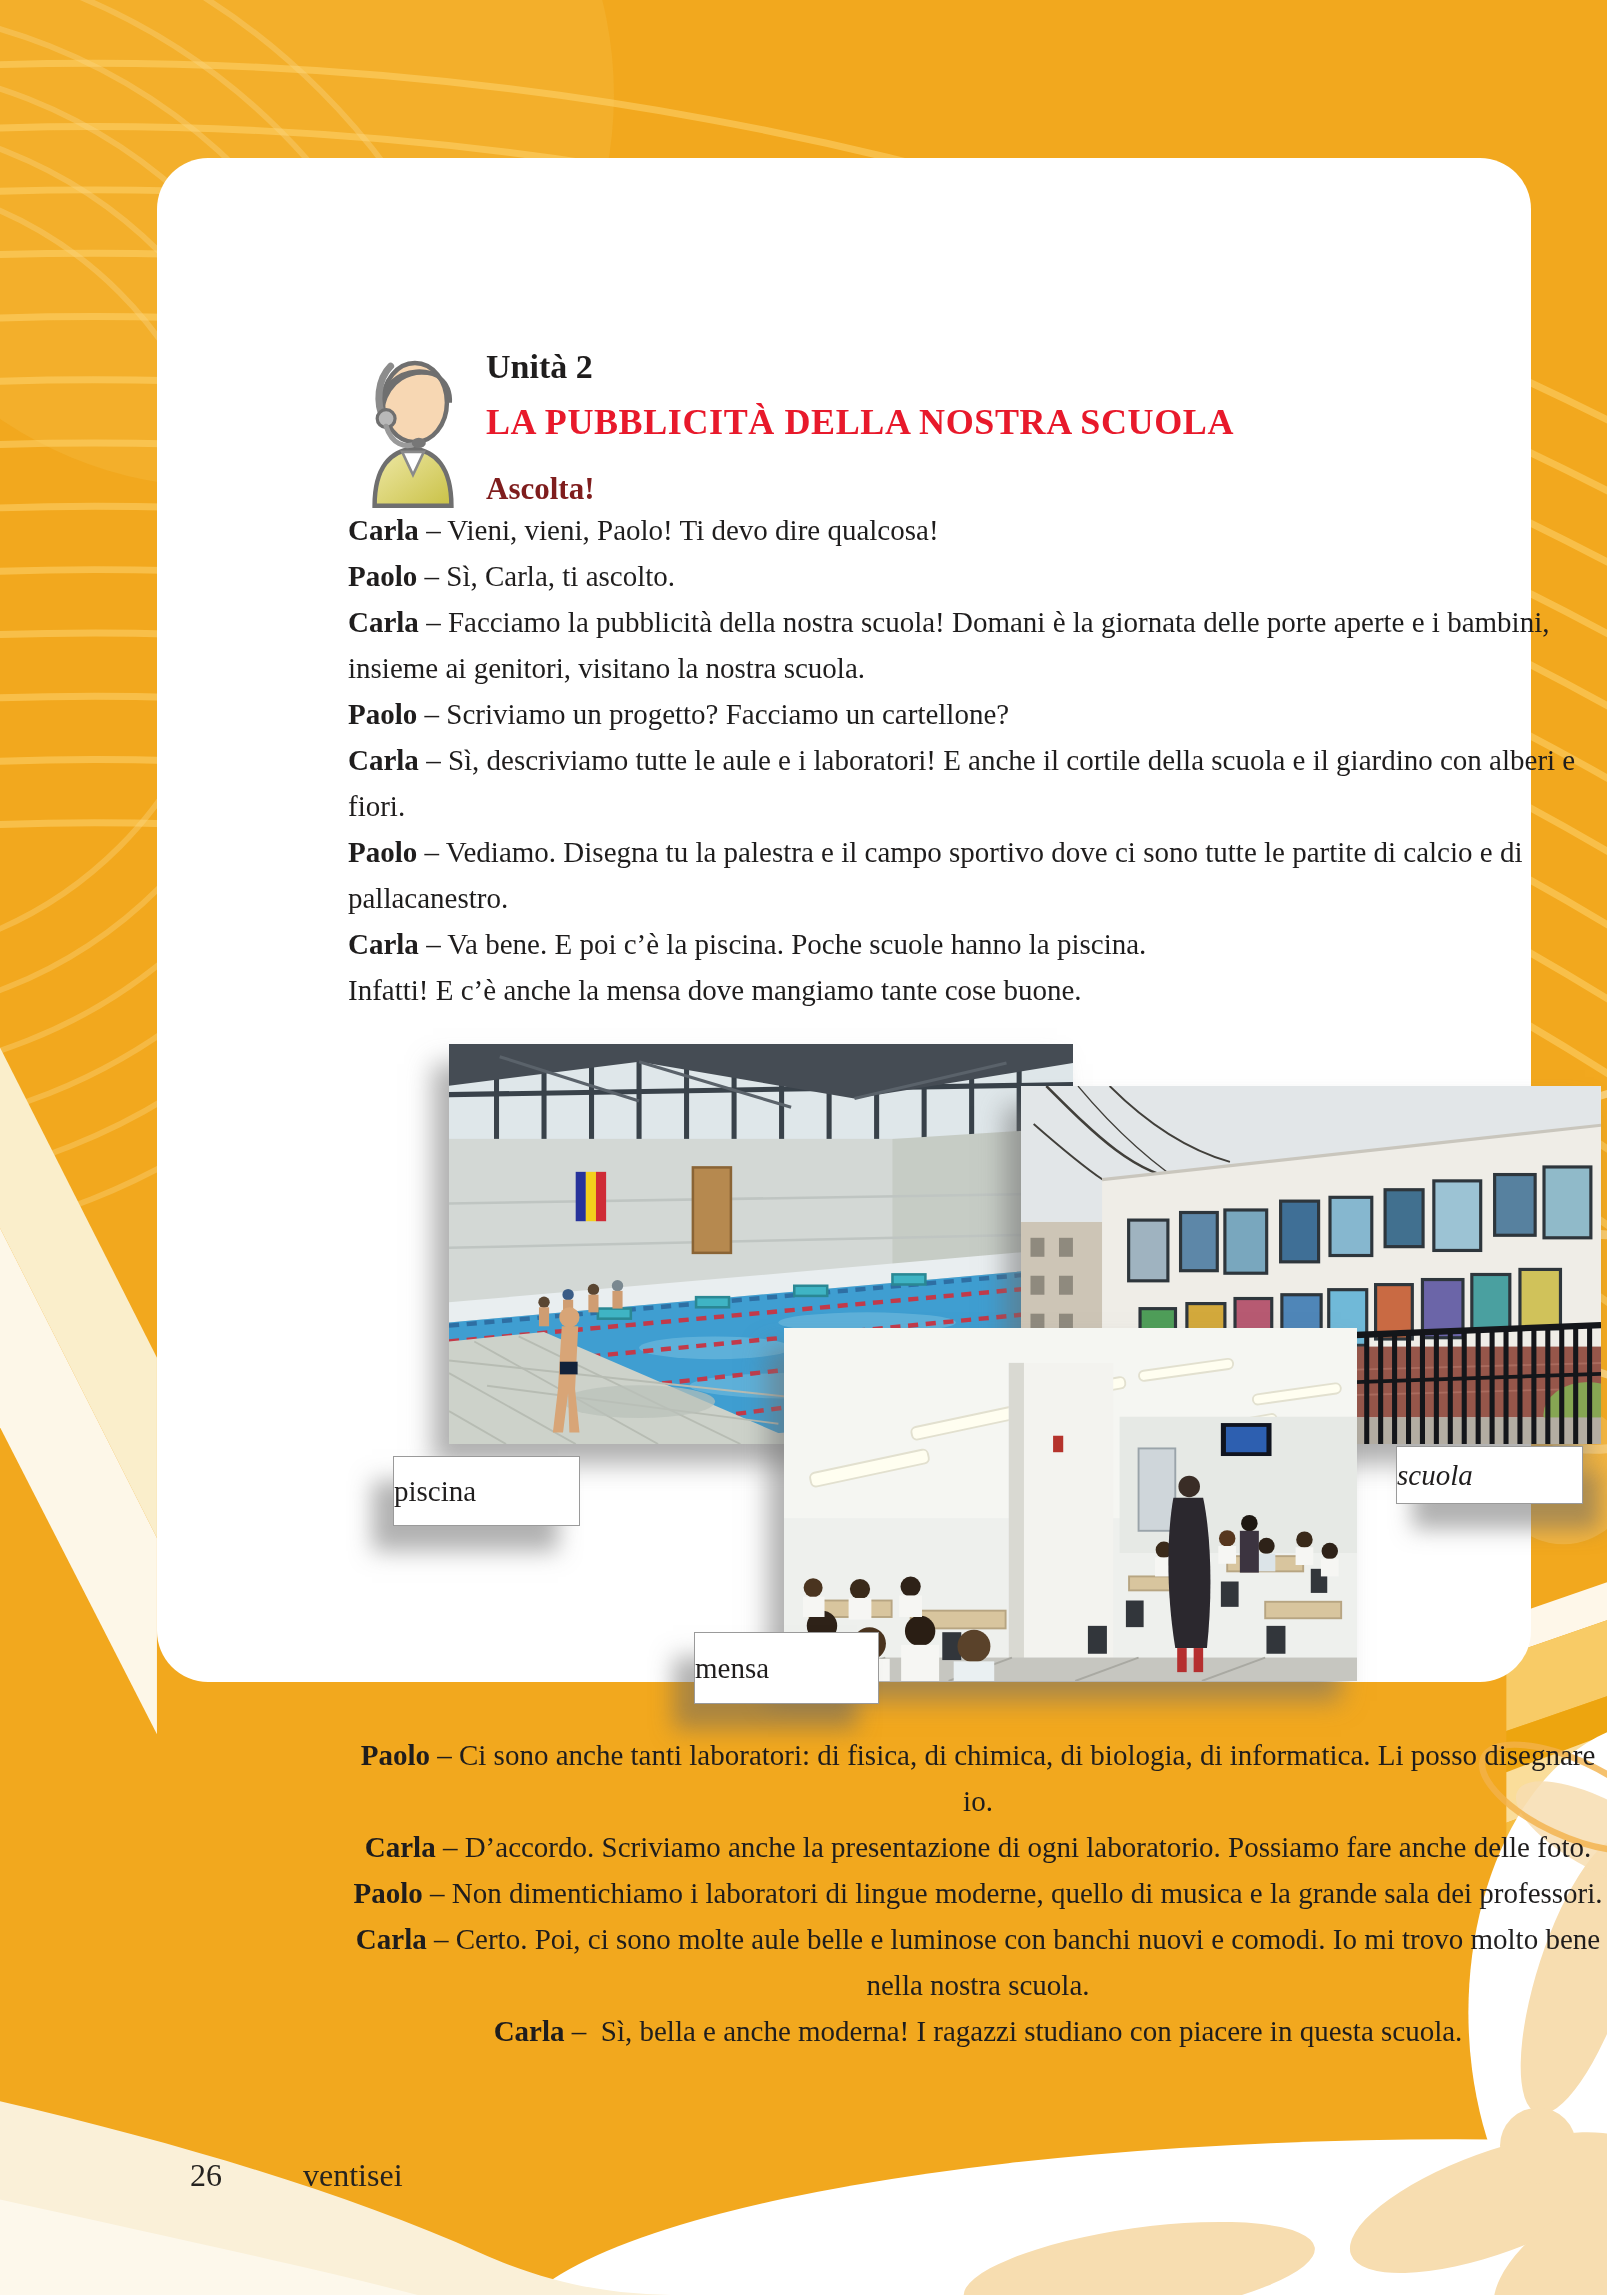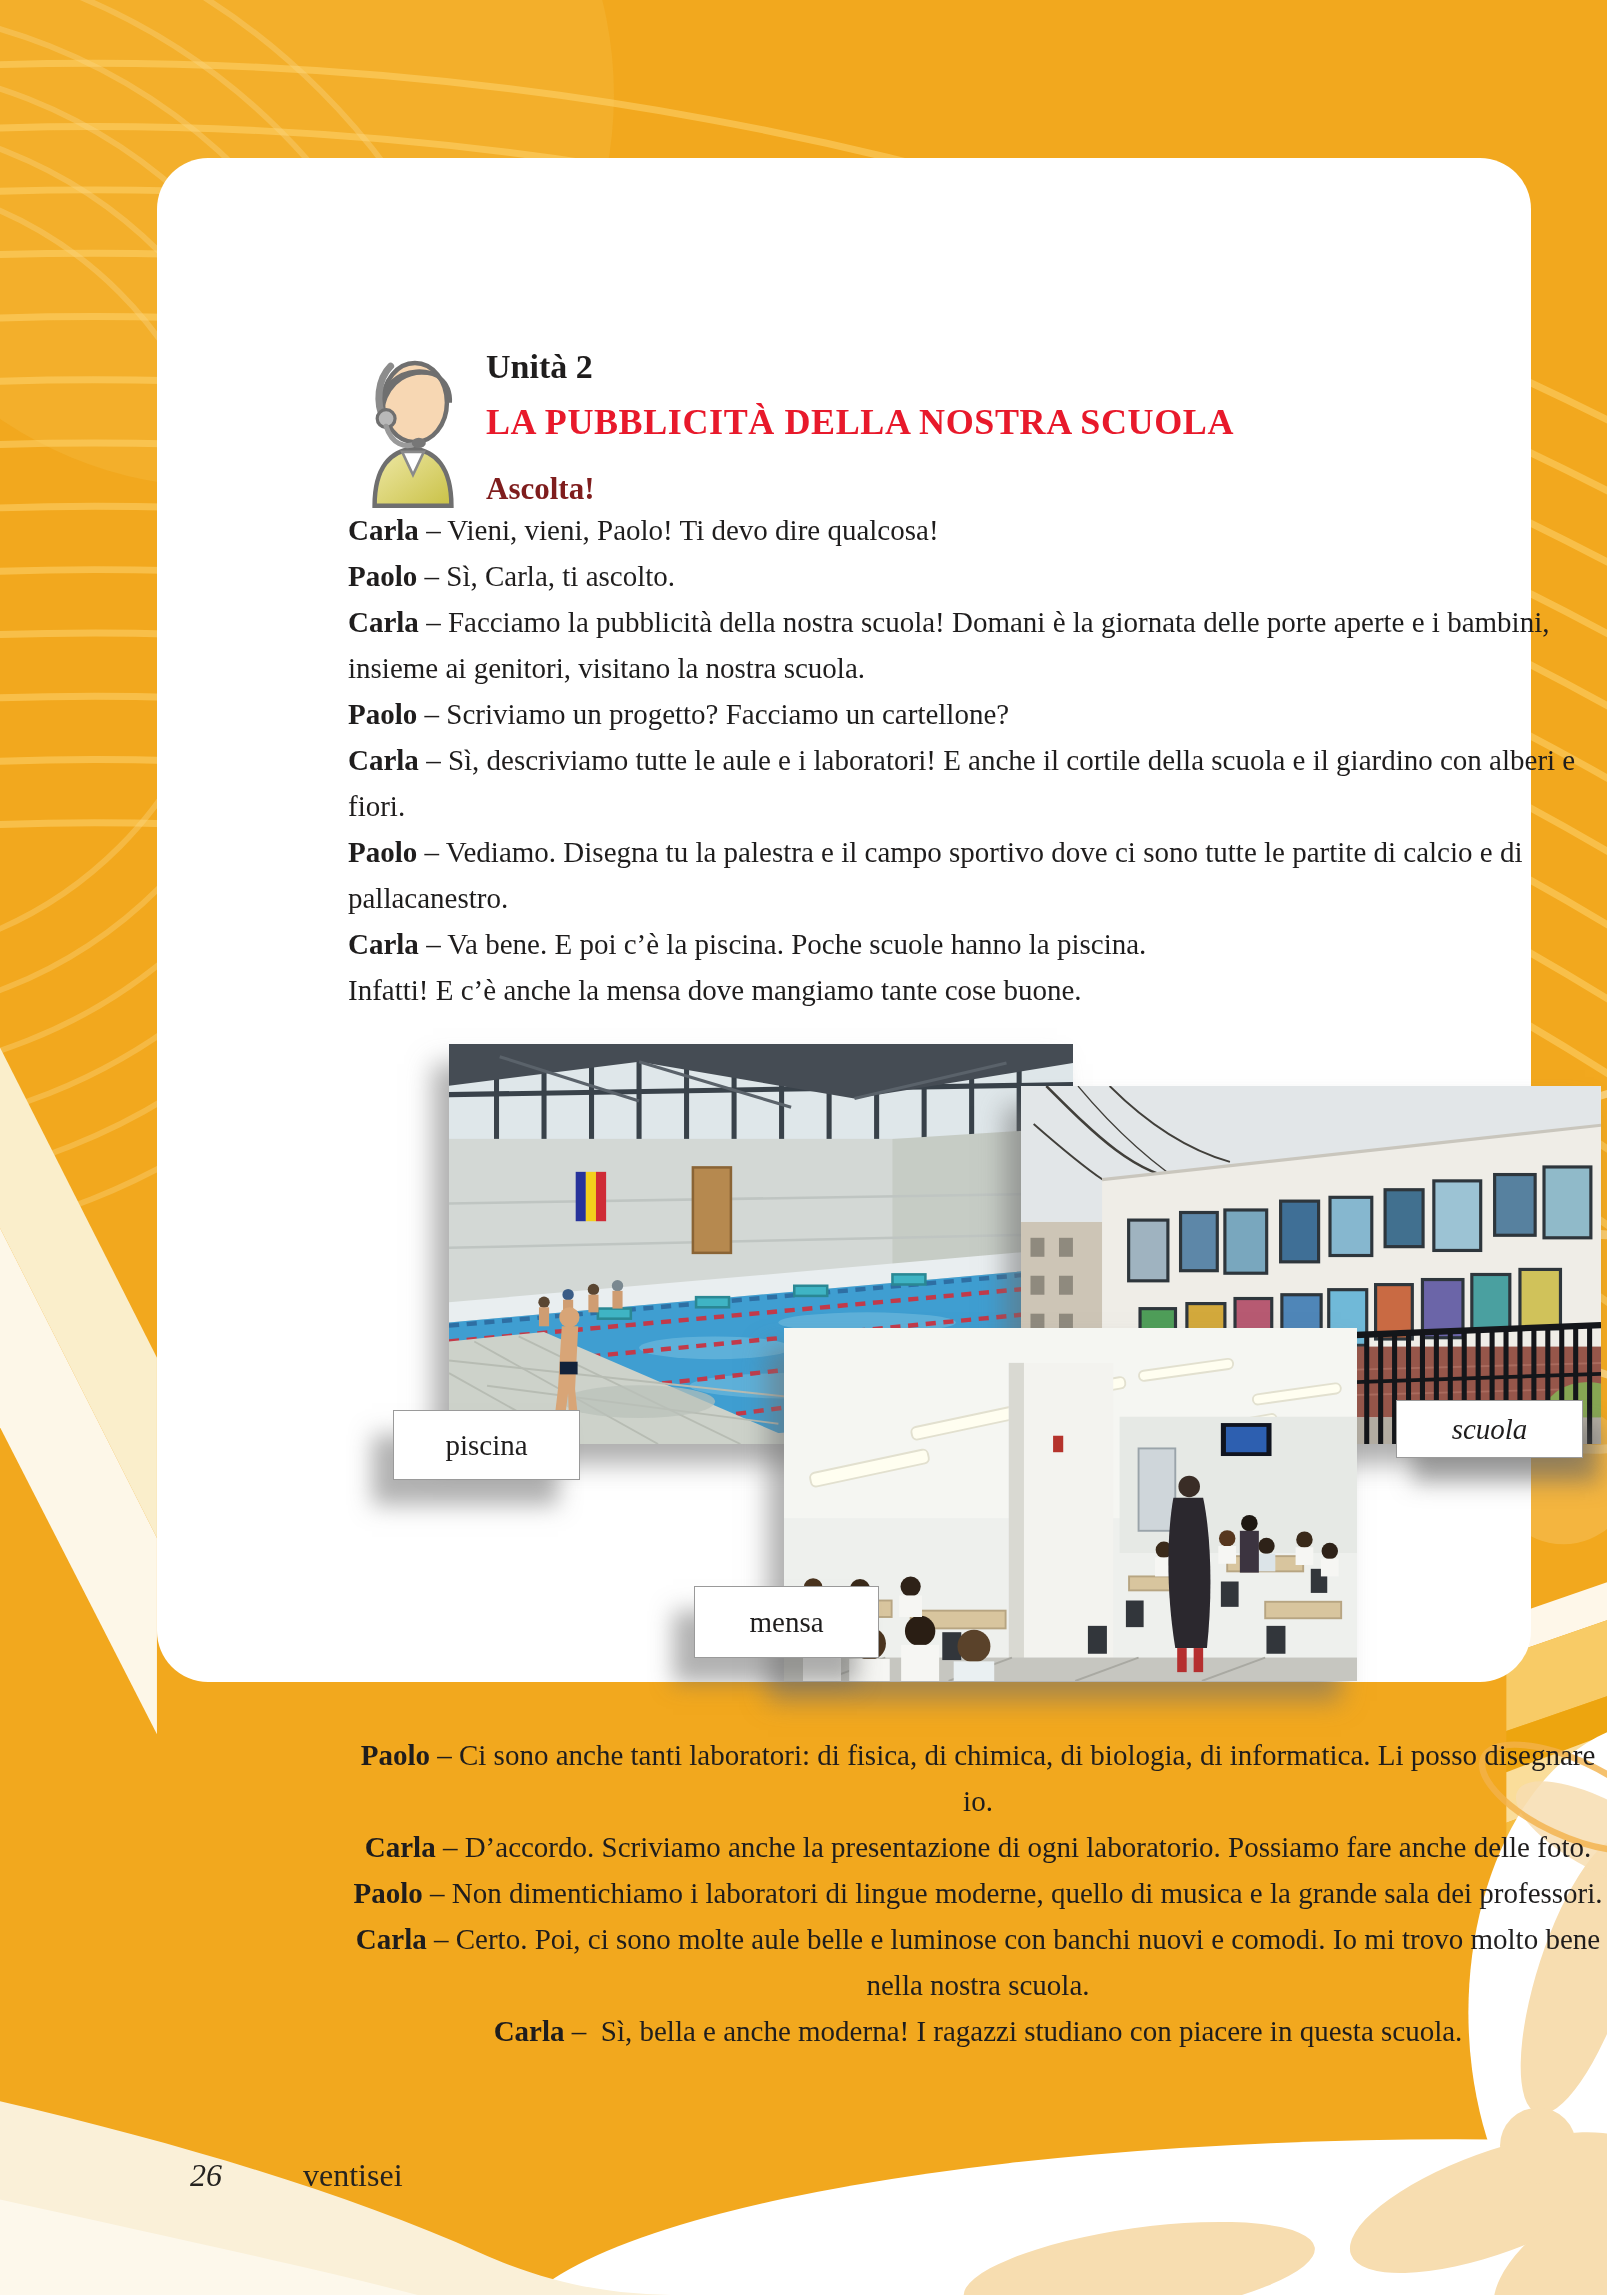--- a/index.html
+++ b/index.html
@@ -15,27 +15,27 @@
   .dialog{position:absolute;left:191px;width:1260px;font-size:29px;line-height:46px;color:#1F1D1D;}
   .dialog p{margin:0;}
   #dialog1{top:349px;}
   #dialog2{top:1574px;text-align:center;}
   .photo{position:absolute;box-shadow:-16.5px 20px 24px rgba(110,110,110,.55);}
   .photo svg{display:block;width:100%;height:100%;}
   #photo-pool{left:292px;top:886px;width:624px;height:400px;z-index:1;}
   #photo-school{left:864px;top:928px;width:580px;height:358px;z-index:2;}
   #photo-mensa{left:627px;top:1170px;width:573px;height:353px;z-index:3;}
   .caption{position:absolute;background:#FFFFFF;border:1.3px solid #9A9A9A;z-index:5;
-           display:flex;align-items:center;justify-content:center;
-           font-size:29px;color:#1F1D1D;box-shadow:-21.5px 25px 21.5px rgba(100,100,100,.5);}
+           display:flex;align-items:center;justify-content:flex-start;
+           font-size:29px;color:#1F1D1D;box-shadow:-21.5px 25px 21.5px rgba(100,100,100,.5);margin-top:46px;}
   #cap-piscina{left:236px;top:1252px;width:185px;height:68px;}
   #cap-scuola{left:1239px;top:1242px;width:185px;height:56px;box-shadow:16.5px 25px 21.5px rgba(100,100,100,.5);font-style:italic;}
   #cap-mensa{left:537px;top:1428px;width:183px;height:70px;}
   .footer{position:absolute;top:2157px;left:0;width:100%;font-size:32px;color:#252320;z-index:2;}
-  .footer .num{position:absolute;left:190px;font-style:italic;}
+  .footer .num{position:absolute;left:190px;}
   .footer .word{position:absolute;left:303px;}
 </style>
 </head>
 <body>
 
 <div class="page">
 
   <svg class="bg-art" viewBox="0 0 2539 3626" aria-hidden="true">
     <rect x="0" y="0" width="2539" height="3626" fill="#F2A81E"></rect>
     <circle cx="350" cy="150" r="620" fill="#F8C95B" opacity="0.22"></circle>

